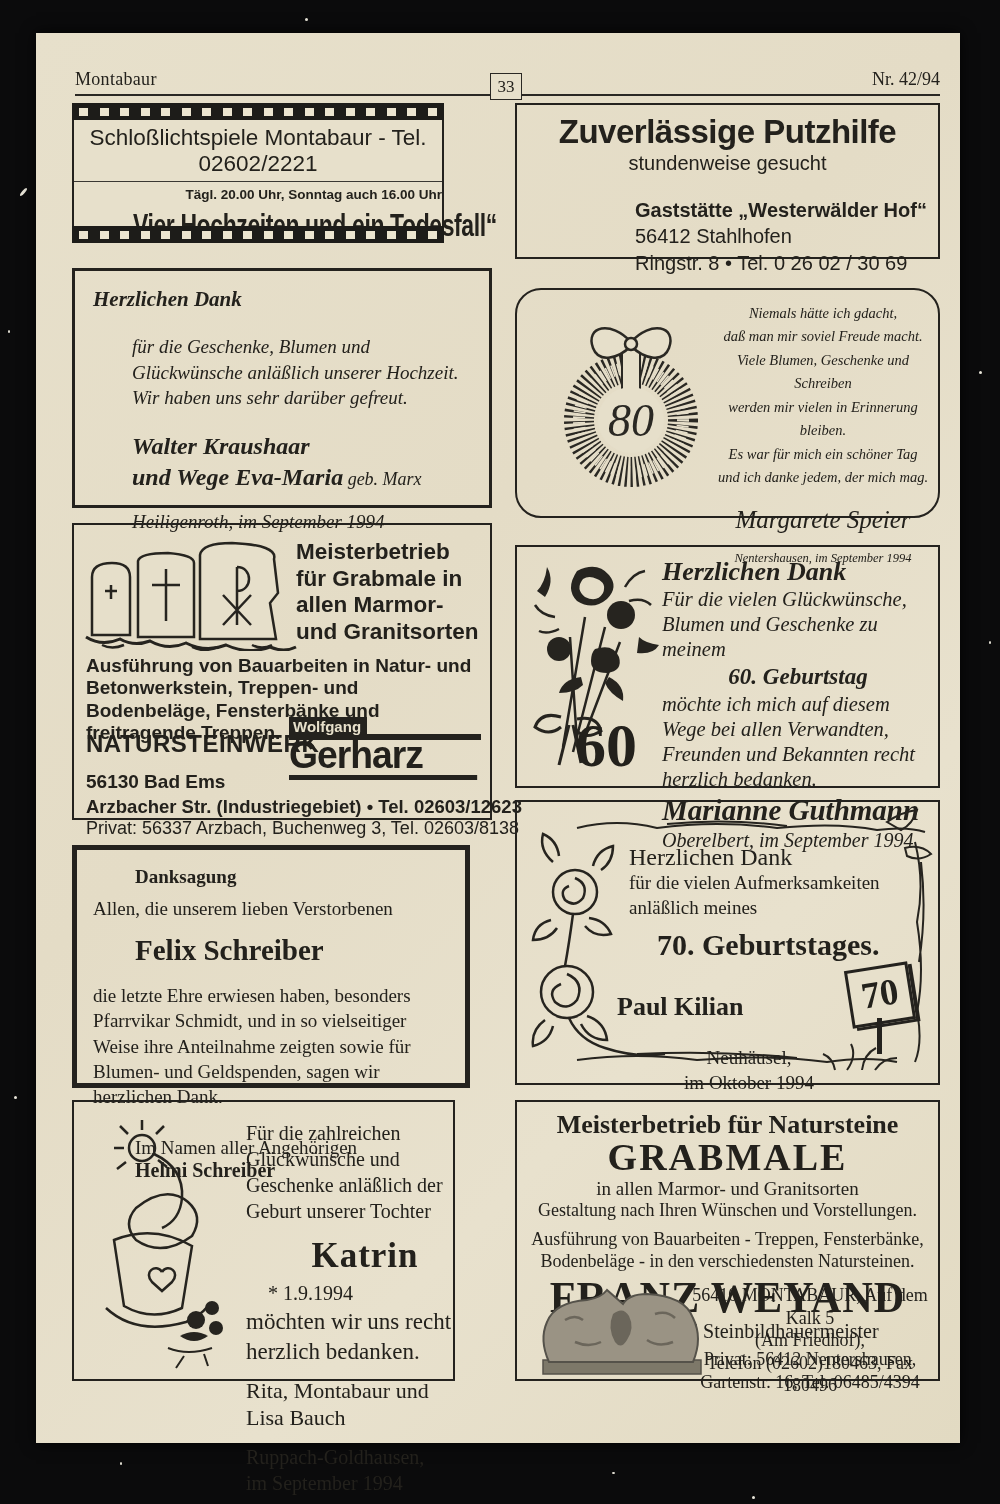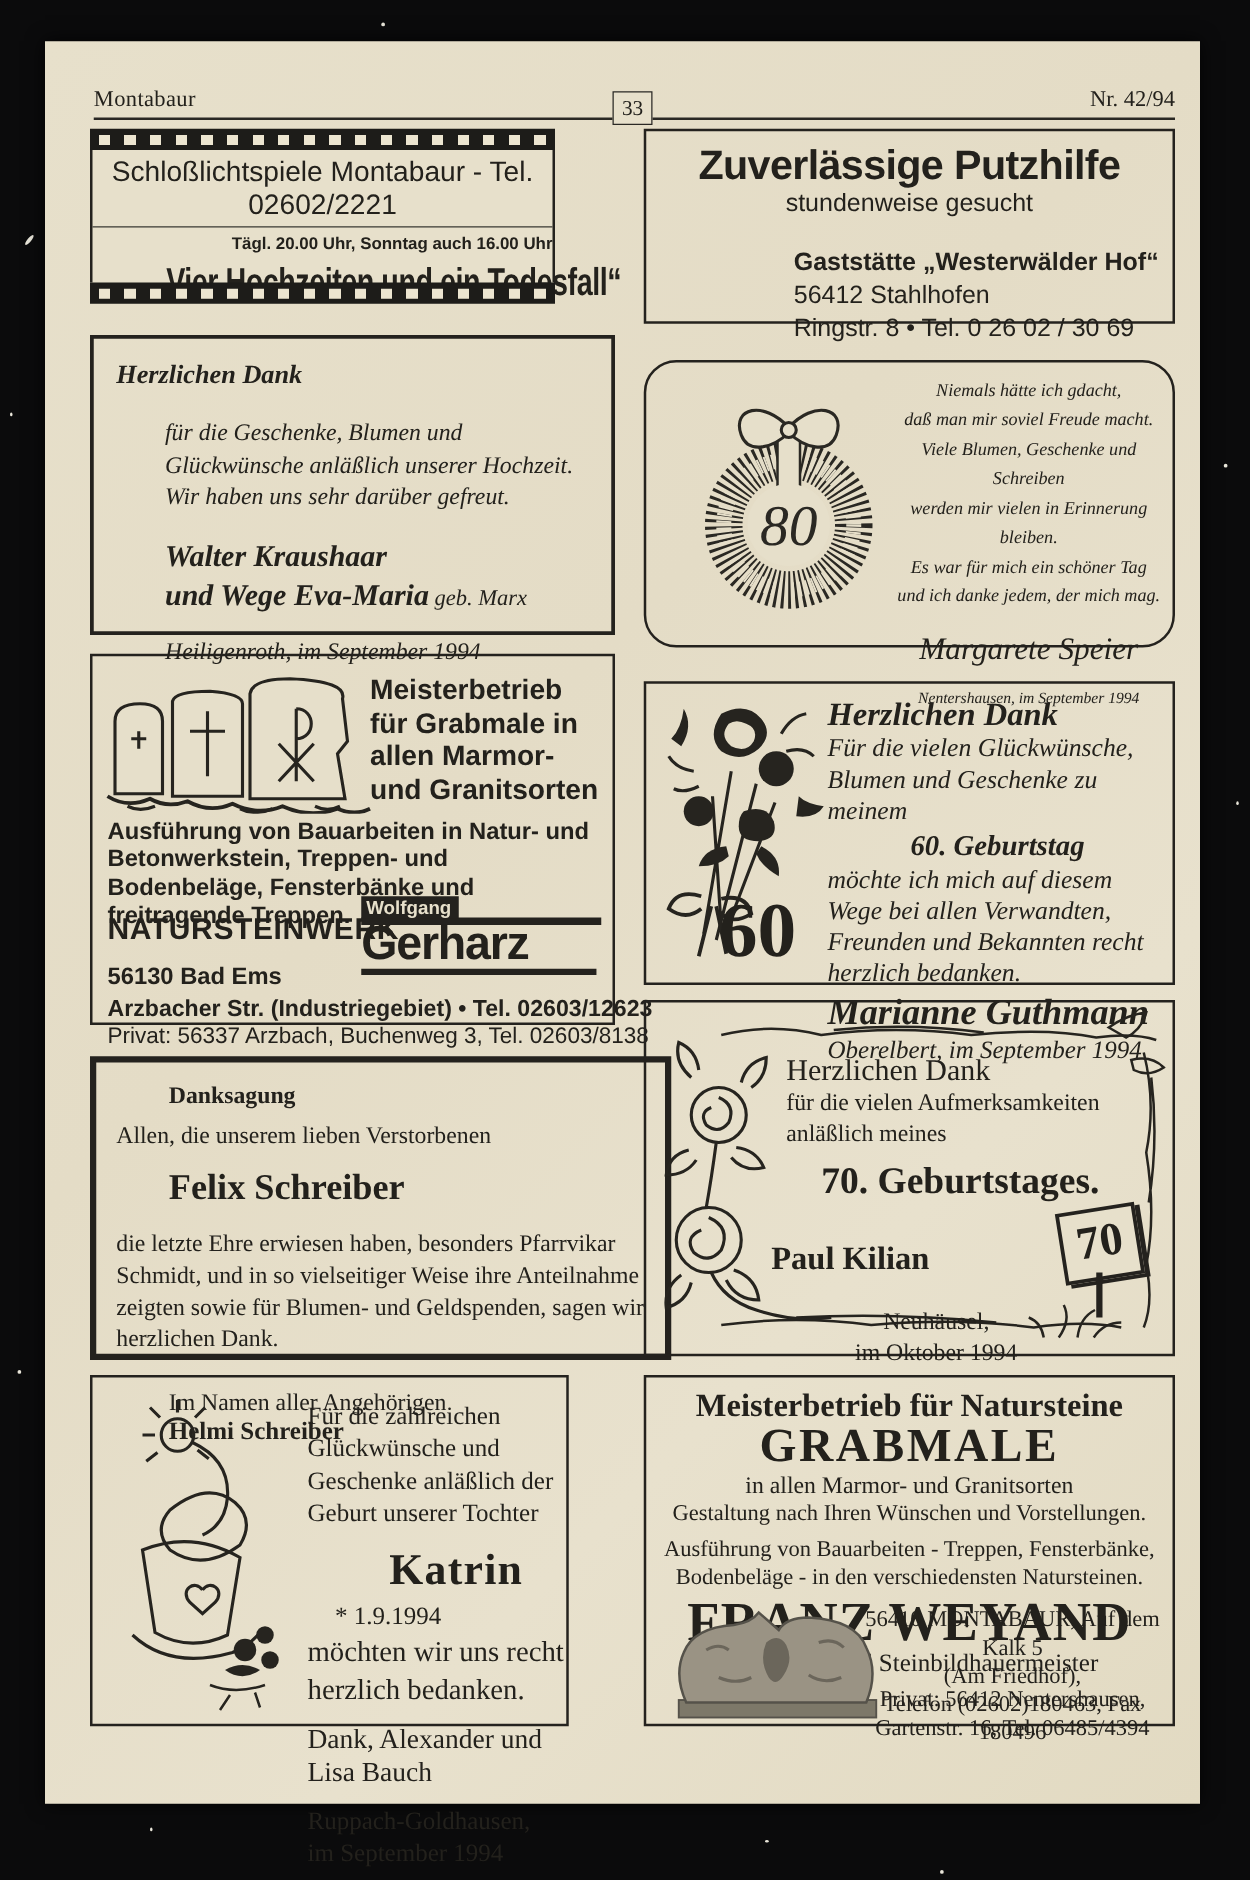--- a/index.html
+++ b/index.html
@@ -70,21 +70,21 @@
   .gu-text{position:absolute;left:145px;top:10px;width:272px;}
   .gu-title{font-weight:bold;font-size:26px;}
   .gu-l12{font-size:20.5px;line-height:1.22;}
   .gu-high{font-weight:bold;font-size:23px;text-align:center;margin:2px 0;}
   .gu-body{font-size:20.5px;line-height:1.22;}
   .gu-name{font-weight:bold;font-size:29px;white-space:nowrap;margin-top:2px;}
   .gu-place{font-size:20px;margin-top:2px;}
   .gu-num{position:absolute;left:58px;top:163px;font-weight:bold;font-size:62px;font-style:normal;}
   .bouquet{position:absolute;left:8px;top:10px;}
   
-  #ad-schreiber{left:36px;top:812px;width:465px;height:243px;border-width:5px;}
+  #ad-schreiber{left:36px;top:812px;width:398px;height:243px;border-width:5px;}
   .sc-title{font-weight:bold;font-size:19px;margin:16px 0 0 58px;}
   .sc-intro{font-size:19px;margin:10px 0 0 16px;}
   .sc-name{font-weight:bold;font-size:29px;margin:14px 0 0 58px;}
   .sc-body{font-size:19px;margin:16px 14px 0 16px;line-height:1.33;}
   .sc-c1{font-size:19px;margin:28px 0 0 58px;}
   .sc-c2{font-weight:bold;font-size:20px;margin:0 0 0 58px;}
   
   #ad-kilian{left:479px;top:767px;width:425px;height:285px;border-width:2px;}
   .ki-text{position:absolute;left:112px;top:42px;width:300px;}
   .ki-title{font-size:24px;}
@@ -319,21 +319,21 @@
       <g stroke="#26241f" stroke-width="2" fill="none">
         <path d="M84,236 q20,8 44,0 M100,244 l-8,12 M120,242 l4,12"></path>
       </g>
     </svg>
     <div class="ka-text">
       <div class="ka-intro">Für die zahlreichen Glückwünsche und Geschenke anläßlich der Geburt unserer Tochter</div>
       <div class="ka-name">Katrin</div>
       <div class="ka-birth">* 1.9.1994</div>
       <div class="ka-body">möchten wir uns recht herzlich bedanken.</div>
       <div class="ka-family">
-        <span>Dank, Alexander und</span><br><span>Lisa Bauch</span>
+        <span>Rita, Montabaur und</span><br><span>Lisa Bauch</span>
       </div>
       <div class="ka-place">
         <span>Ruppach-Goldhausen,</span><br><span>im September 1994</span>
       </div>
     </div>
   </div>
 
   <div id="ad-weyand" class="ad">
     <div class="we-top">Meisterbetrieb für Natursteine</div>
     <div class="we-title">GRABMALE</div>

